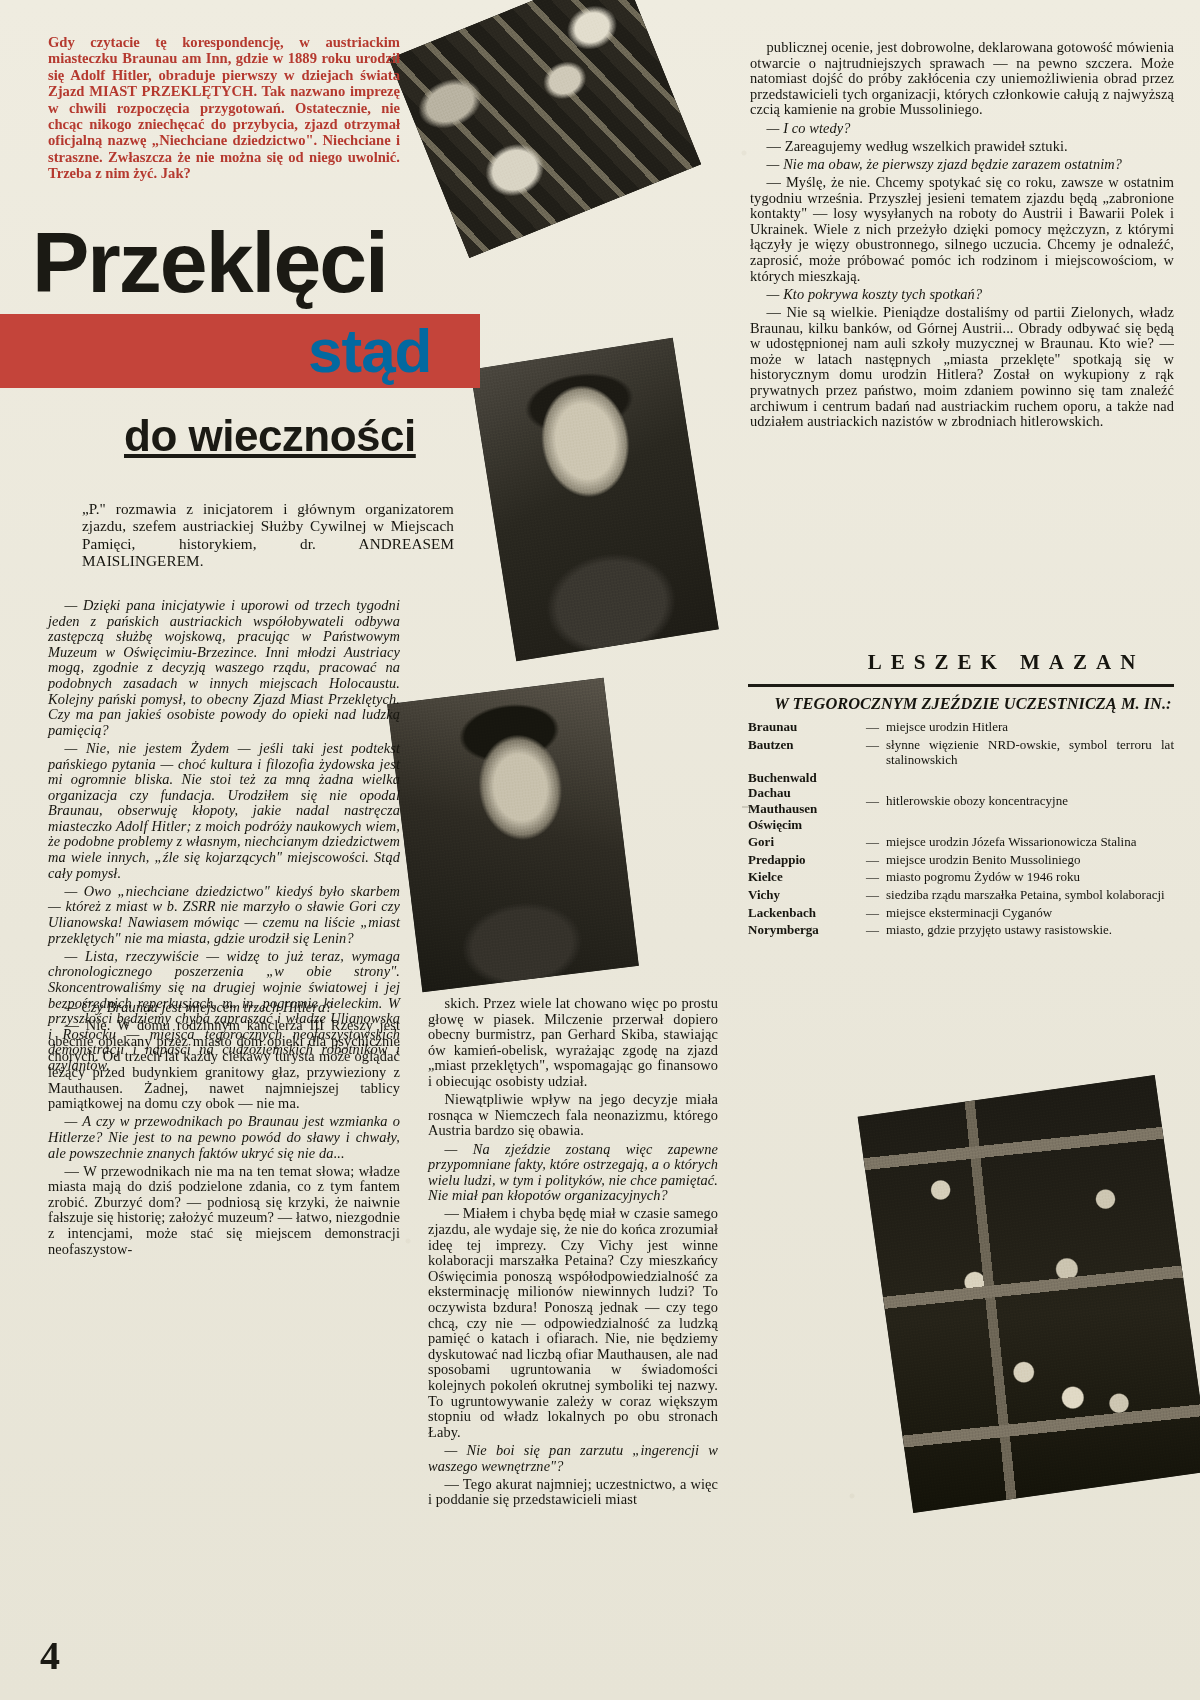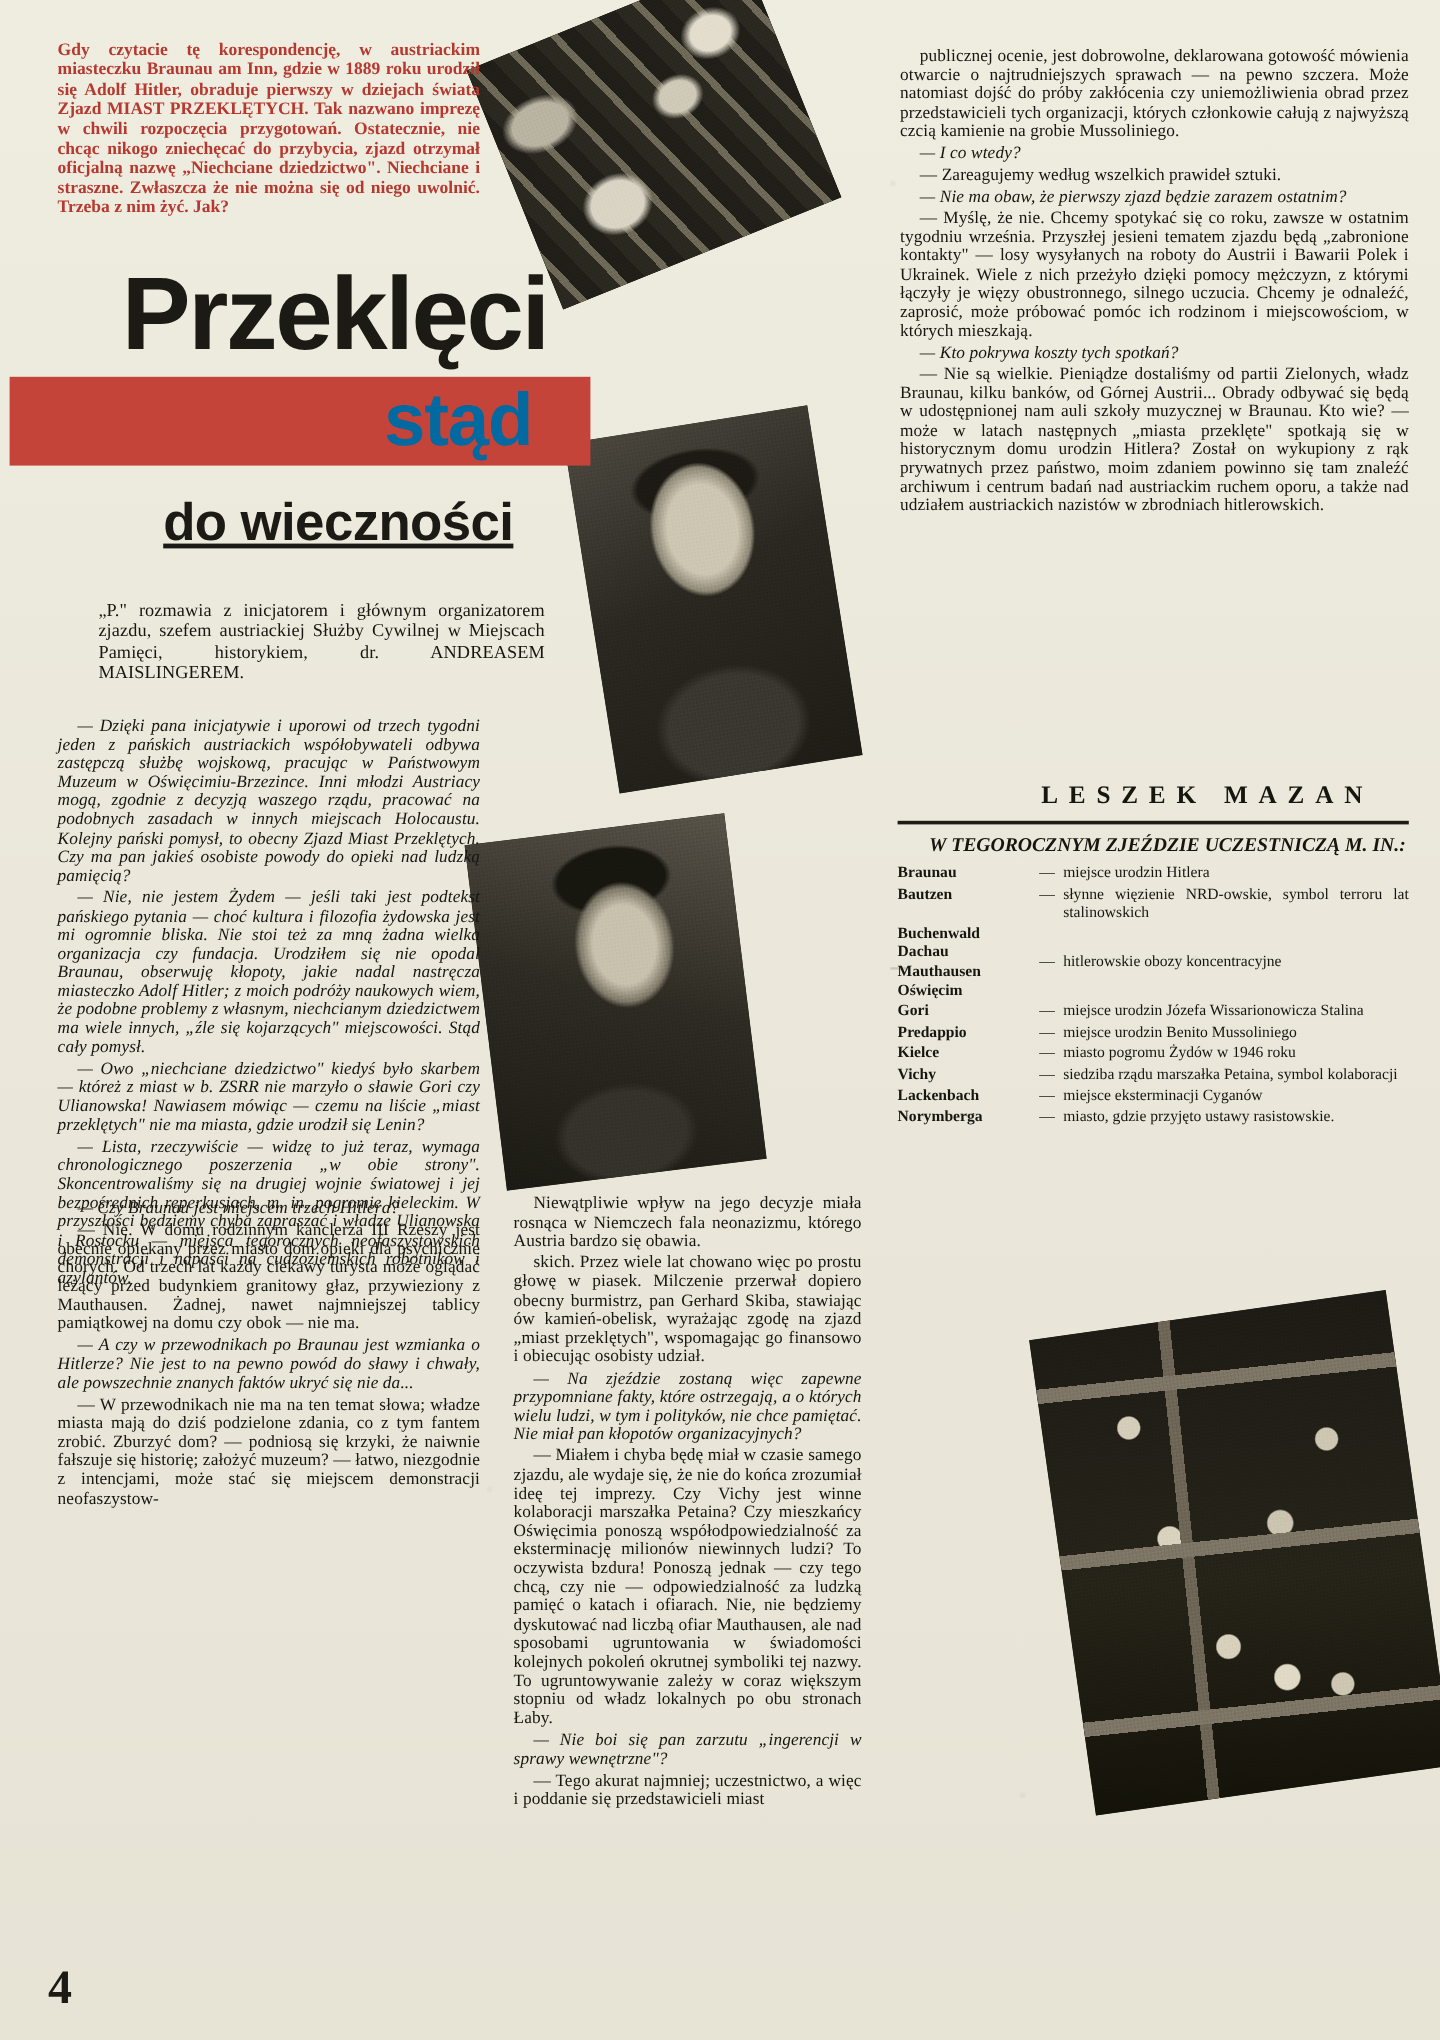--- a/index.html
+++ b/index.html
@@ -43,21 +43,21 @@
   #intro{
     left:48px;top:34px;width:352px;
     color:#b5392f;
     font-family:Liberation Serif, serif;
     font-weight:bold;
     font-size:14.6px;line-height:16.4px;
     text-align:justify;
   }
 
   
-  #headline{left:44px;top:222px;width:470px;text-align:center;}
+  #headline{left:32px;top:222px;width:470px;}
   .hl-line1{
     font-family:"Liberation Sans", sans-serif;
     font-weight:bold;
     font-size:86px;line-height:80px;
     letter-spacing:-2px;
     color:#1b1a14;
   }
   .hl-band{
     position:absolute;left:-36px;top:92px;width:484px;height:74px;
     background:#c4443a;
@@ -248,25 +248,25 @@
     </div>
 
   <div class="col body-text" id="col-left-2">
       <p class="ital">— Czy Braunau jest miejscem trzech Hitlera?</p>
       <p>— Nie. W domu rodzinnym kanclerza III Rzeszy jest obecnie opiekany przez miasto dom opieki dla psychicznie chorych. Od trzech lat każdy ciekawy turysta może oglądać leżący przed budynkiem granitowy głaz, przywieziony z Mauthausen. Żadnej, nawet najmniejszej tablicy pamiątkowej na domu czy obok — nie ma.</p>
       <p class="ital">— A czy w przewodnikach po Braunau jest wzmianka o Hitlerze? Nie jest to na pewno powód do sławy i chwały, ale powszechnie znanych faktów ukryć się nie da...</p>
       <p>— W przewodnikach nie ma na ten temat słowa; władze miasta mają do dziś podzielone zdania, co z tym fantem zrobić. Zburzyć dom? — podniosą się krzyki, że naiwnie fałszuje się historię; założyć muzeum? — łatwo, niezgodnie z intencjami, może stać się miejscem demonstracji neofaszystow-</p>
     </div>
 
   <div class="col body-text" id="col-center">
+      <p>skich. Przez wiele lat chowano więc po prostu głowę w piasek. Milczenie przerwał dopiero obecny burmistrz, pan Gerhard Skiba, stawiając ów kamień-obelisk, wyrażając zgodę na zjazd „miast przeklętych", wspomagając go finansowo i obiecując osobisty udział.</p>
       <p>Niewątpliwie wpływ na jego decyzje miała rosnąca w Niemczech fala neonazizmu, którego Austria bardzo się obawia.</p>
-      <p>skich. Przez wiele lat chowano więc po prostu głowę w piasek. Milczenie przerwał dopiero obecny burmistrz, pan Gerhard Skiba, stawiając ów kamień-obelisk, wyrażając zgodę na zjazd „miast przeklętych", wspomagając go finansowo i obiecując osobisty udział.</p>
       <p class="ital">— Na zjeździe zostaną więc zapewne przypomniane fakty, które ostrzegają, a o których wielu ludzi, w tym i polityków, nie chce pamiętać. Nie miał pan kłopotów organizacyjnych?</p>
       <p>— Miałem i chyba będę miał w czasie samego zjazdu, ale wydaje się, że nie do końca zrozumiał ideę tej imprezy. Czy Vichy jest winne kolaboracji marszałka Petaina? Czy mieszkańcy Oświęcimia ponoszą współodpowiedzialność za eksterminację milionów niewinnych ludzi? To oczywista bzdura! Ponoszą jednak — czy tego chcą, czy nie — odpowiedzialność za ludzką pamięć o katach i ofiarach. Nie, nie będziemy dyskutować nad liczbą ofiar Mauthausen, ale nad sposobami ugruntowania w świadomości kolejnych pokoleń okrutnej symboliki tej nazwy. To ugruntowywanie zależy w coraz większym stopniu od władz lokalnych po obu stronach Łaby.</p>
-      <p class="ital">— Nie boi się pan zarzutu „ingerencji w sprawy wewnętrzne"?</p>
+      <p class="ital">— Nie boi się pan zarzutu „ingerencji w waszego wewnętrzne"?</p>
       <p>— Tego akurat najmniej; uczestnictwo, a więc i poddanie się przedstawicieli miast</p>
     </div>
 
   <div class="col body-text" id="col-right">
       <p>publicznej ocenie, jest dobrowolne, deklarowana gotowość mówienia otwarcie o najtrudniejszych sprawach — na pewno szczera. Może natomiast dojść do próby zakłócenia czy uniemożliwienia obrad przez przedstawicieli tych organizacji, których członkowie całują z najwyższą czcią kamienie na grobie Mussoliniego.</p>
       <p class="ital">— I co wtedy?</p>
       <p>— Zareagujemy według wszelkich prawideł sztuki.</p>
       <p class="ital">— Nie ma obaw, że pierwszy zjazd będzie zarazem ostatnim?</p>
       <p>— Myślę, że nie. Chcemy spotykać się co roku, zawsze w ostatnim tygodniu września. Przyszłej jesieni tematem zjazdu będą „zabronione kontakty" — losy wysyłanych na roboty do Austrii i Bawarii Polek i Ukrainek. Wiele z nich przeżyło dzięki pomocy mężczyzn, z którymi łączyły je więzy obustronnego, silnego uczucia. Chcemy je odnaleźć, zaprosić, może próbować pomóc ich rodzinom i miejscowościom, w których mieszkają.</p>
       <p class="ital">— Kto pokrywa koszty tych spotkań?</p>

